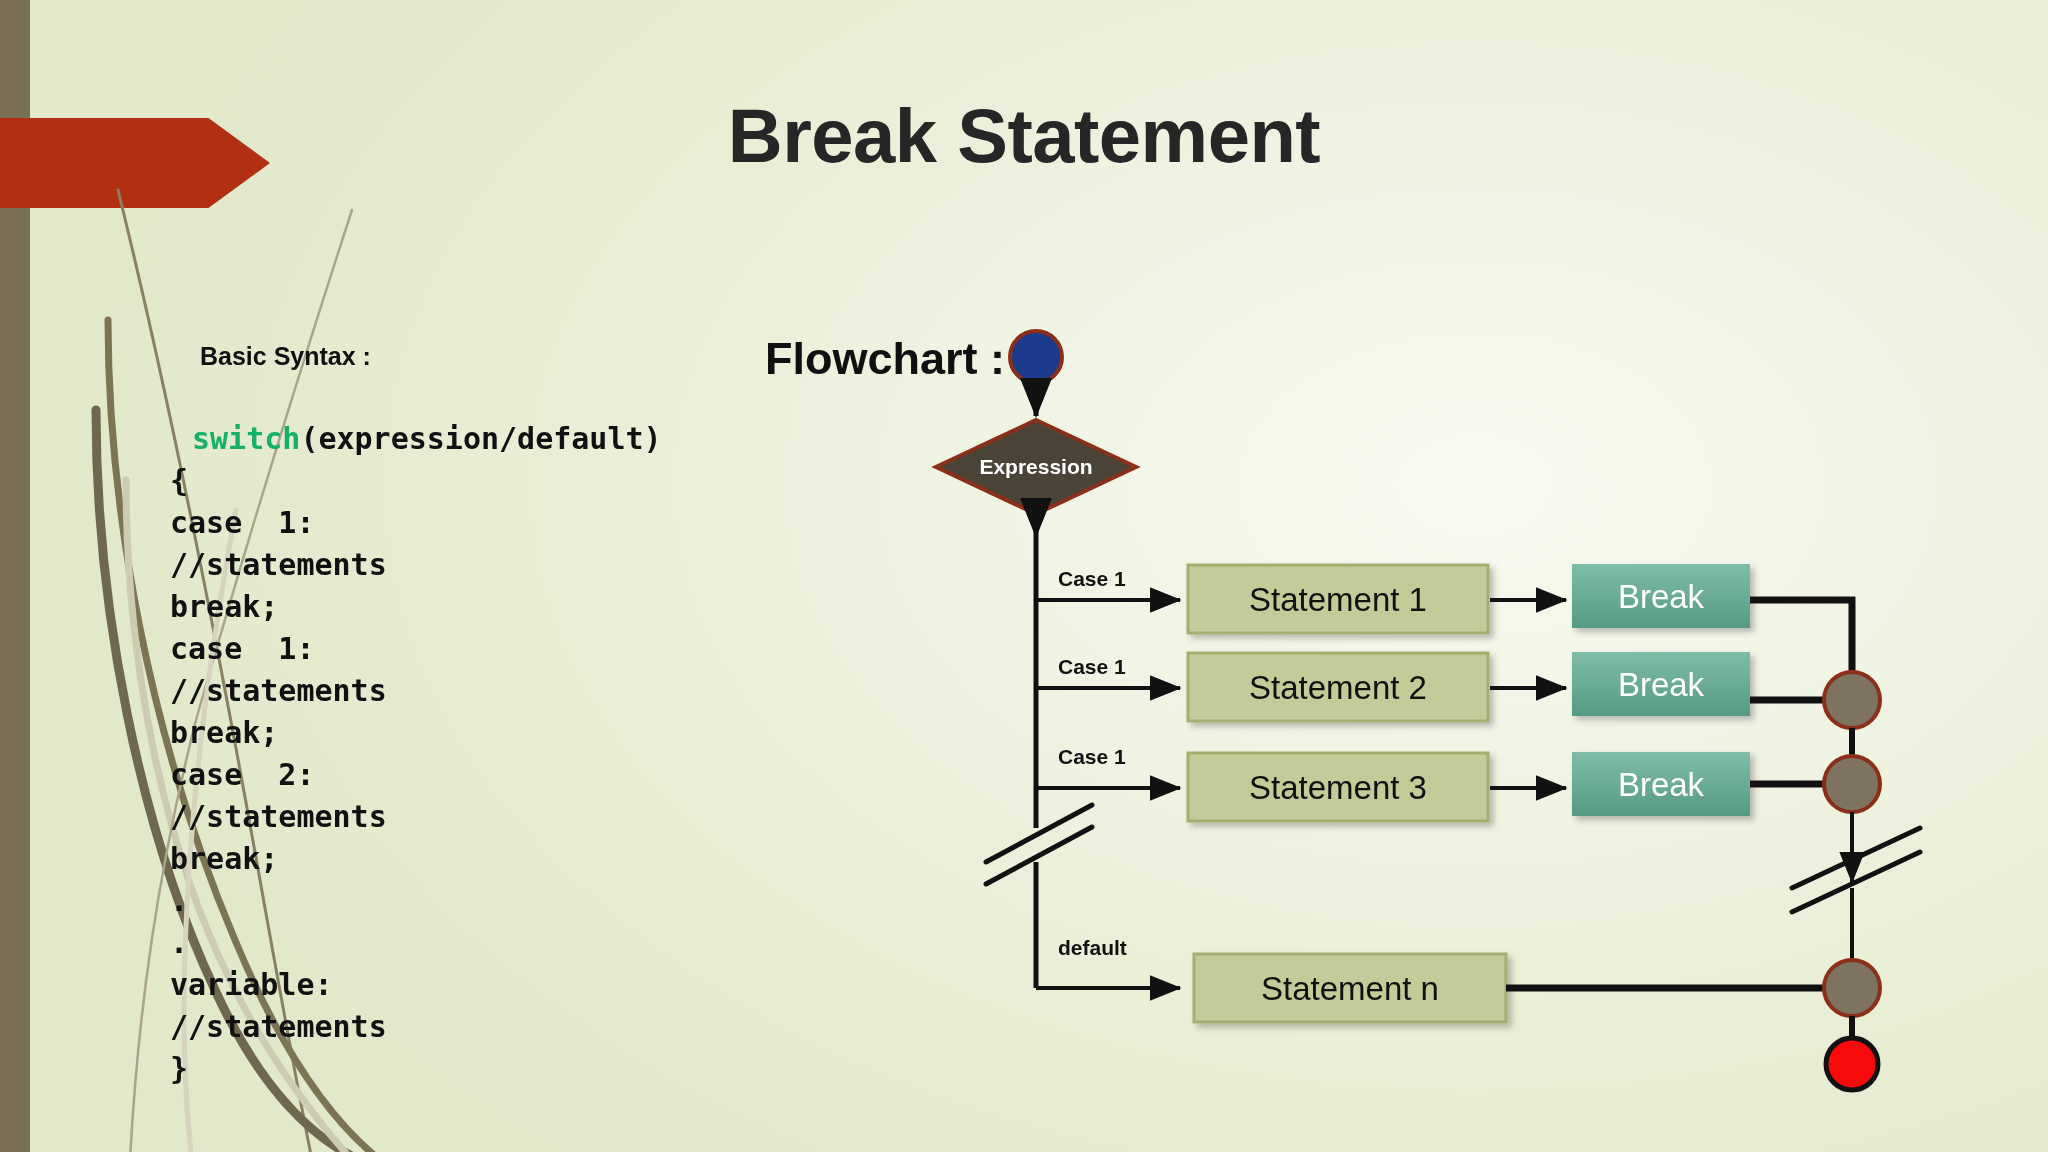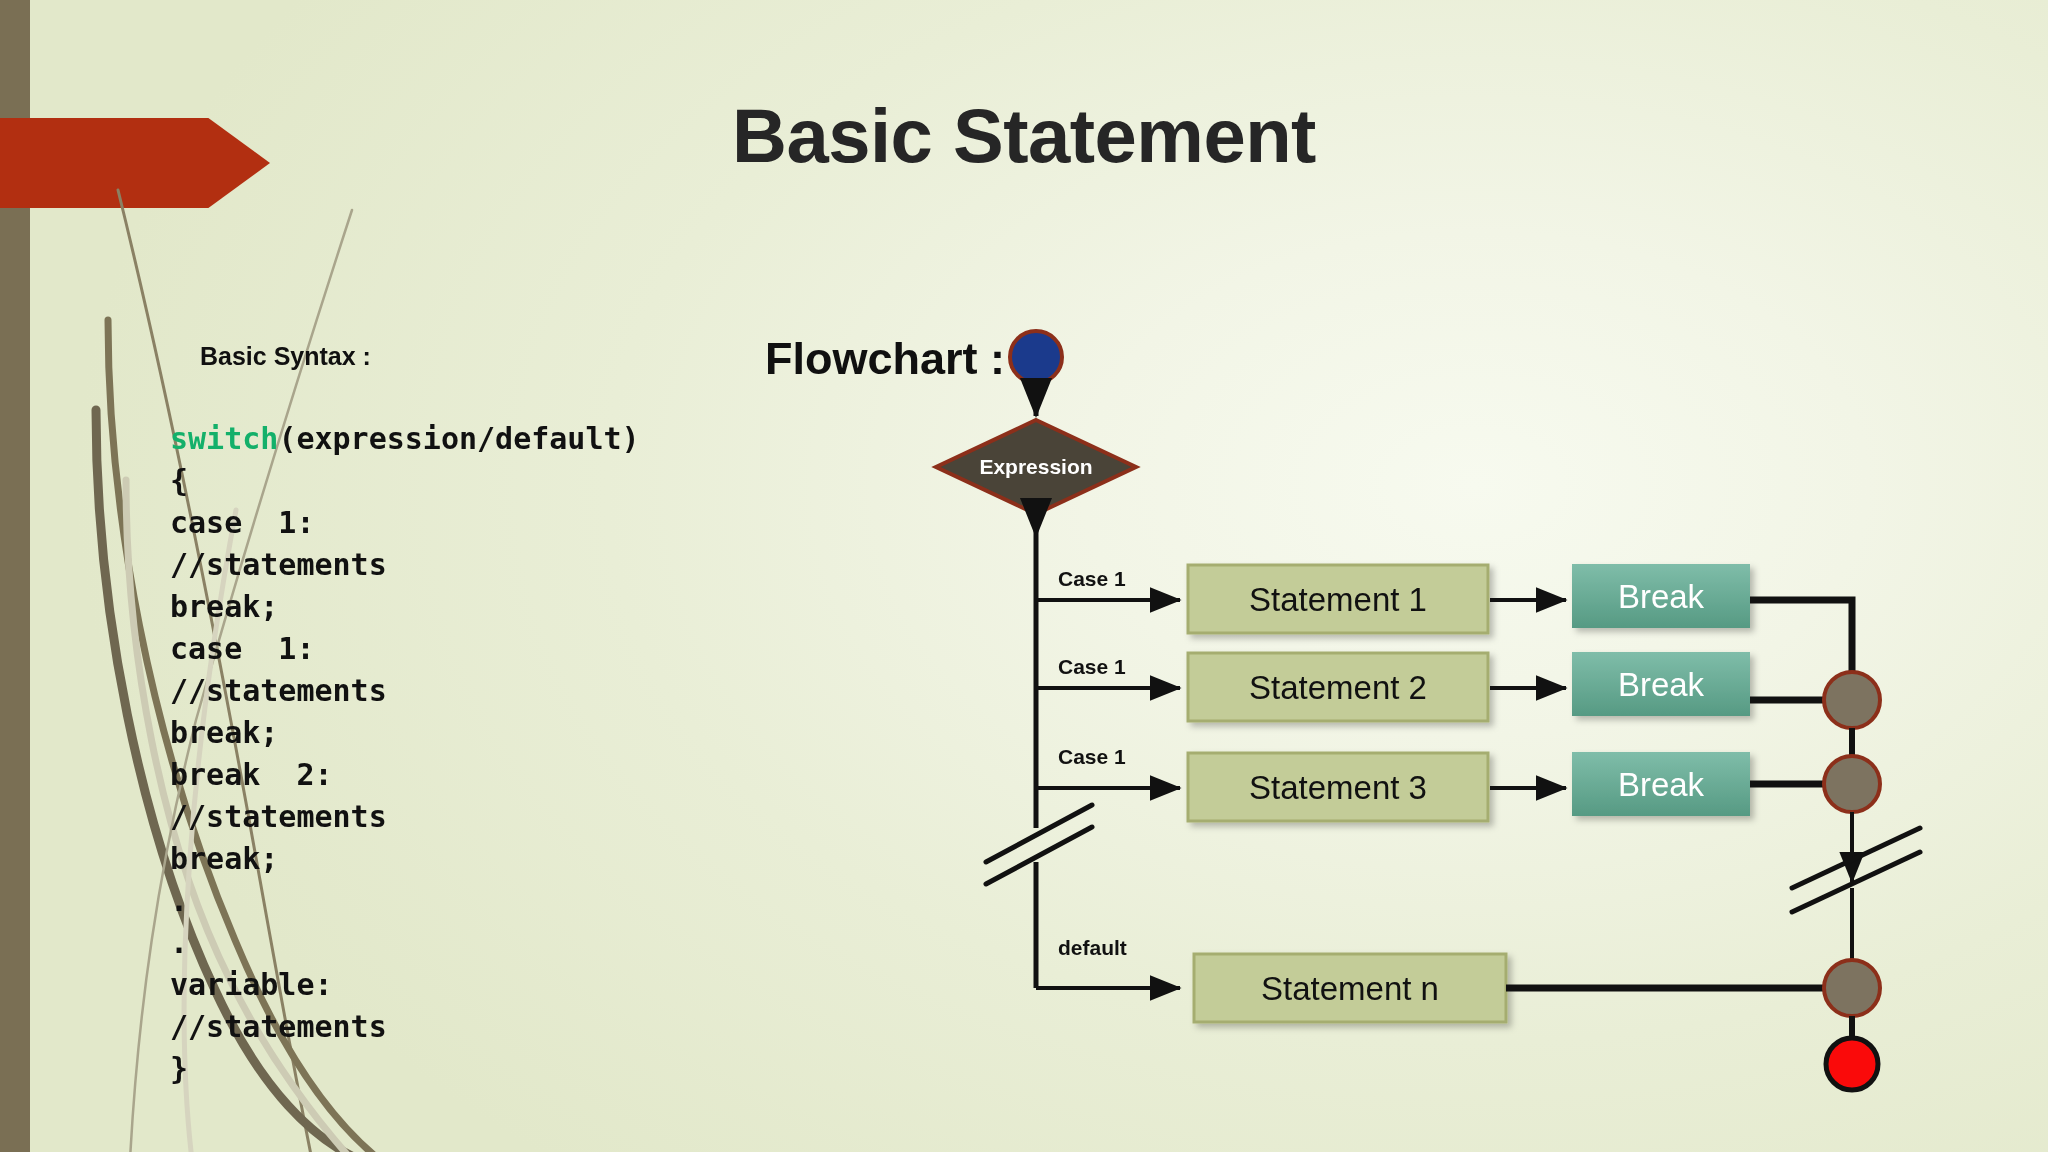--- a/index.html
+++ b/index.html
@@ -59,21 +59,21 @@
   }
   #code-block {
     position: absolute; left: 170px; top: 418px;
     font-family: "DejaVu Sans Mono", "Liberation Mono", monospace;
     font-size: 30px;
     font-weight: bold;
     line-height: 42px;
     color: #111111;
     white-space: pre;
   }
-  #code-block .kw { color: #13b06a; }
+  #code-block .kw { color: #13b06a; margin-left: 22px; }
 
   
   #flow-label {
     position: absolute; left: 765px; top: 333px;
     font-size: 45px; font-weight: bold; color: #101010;
   }
   #flow-svg {
     position: absolute; left: 0; top: 0;
     width: 2048px; height: 1152px;
     overflow: visible;
@@ -114,33 +114,33 @@
     <g fill="none" stroke-linecap="round">
       <path d="M118 10 C 160 180, 210 420, 260 700 C 285 840, 300 920, 312 980" stroke="#8a8164" stroke-width="3"></path>
       <path d="M108 140 C 108 330, 150 560, 235 760 C 280 868, 330 940, 380 980" stroke="#7d7456" stroke-width="7"></path>
       <path d="M96 230 C 96 430, 140 650, 215 810 C 262 912, 315 960, 360 980" stroke="#6f6750" stroke-width="9"></path>
       <path d="M126 300 C 126 470, 160 660, 230 800 C 268 878, 318 942, 352 980" stroke="#cdcbb4" stroke-width="7"></path>
       <path d="M352 30 C 300 190, 250 350, 196 540 C 158 690, 138 830, 130 980" stroke="#a9a58c" stroke-width="2.5"></path>
       <path d="M236 330 C 210 470, 190 620, 185 770 C 182 870, 186 930, 192 980" stroke="#d6d4bf" stroke-width="5"></path>
     </g>
   </svg>
 
-  <div id="title">Basic Statement</div>
+  <div id="title">Break Statement</div>
 
   <div id="syntax-heading">Basic Syntax :</div>
 
   <div id="code-block"><span class="kw">switch</span><span>(expression/default)</span>
 <span>{</span>
 <span>case  1:</span>
 <span>//statements</span>
 <span>break;</span>
 <span>case  1:</span>
 <span>//statements</span>
 <span>break;</span>
-<span>break  2:</span>
+<span>case  2:</span>
 <span>//statements</span>
 <span>break;</span>
 <span>.</span>
 <span>.</span>
 <span>variable:</span>
 <span>//statements</span>
 <span>}</span></div>
 
   <div id="flow-label">Flowchart :</div>
 

